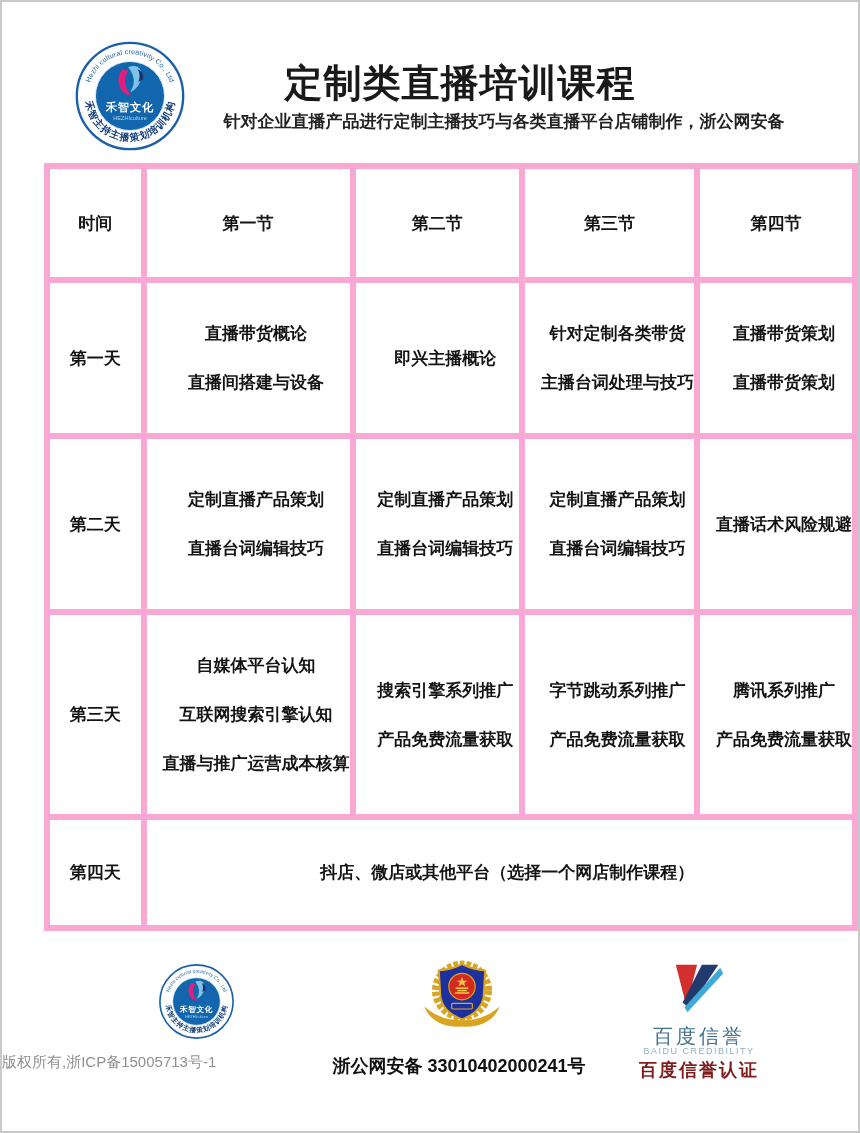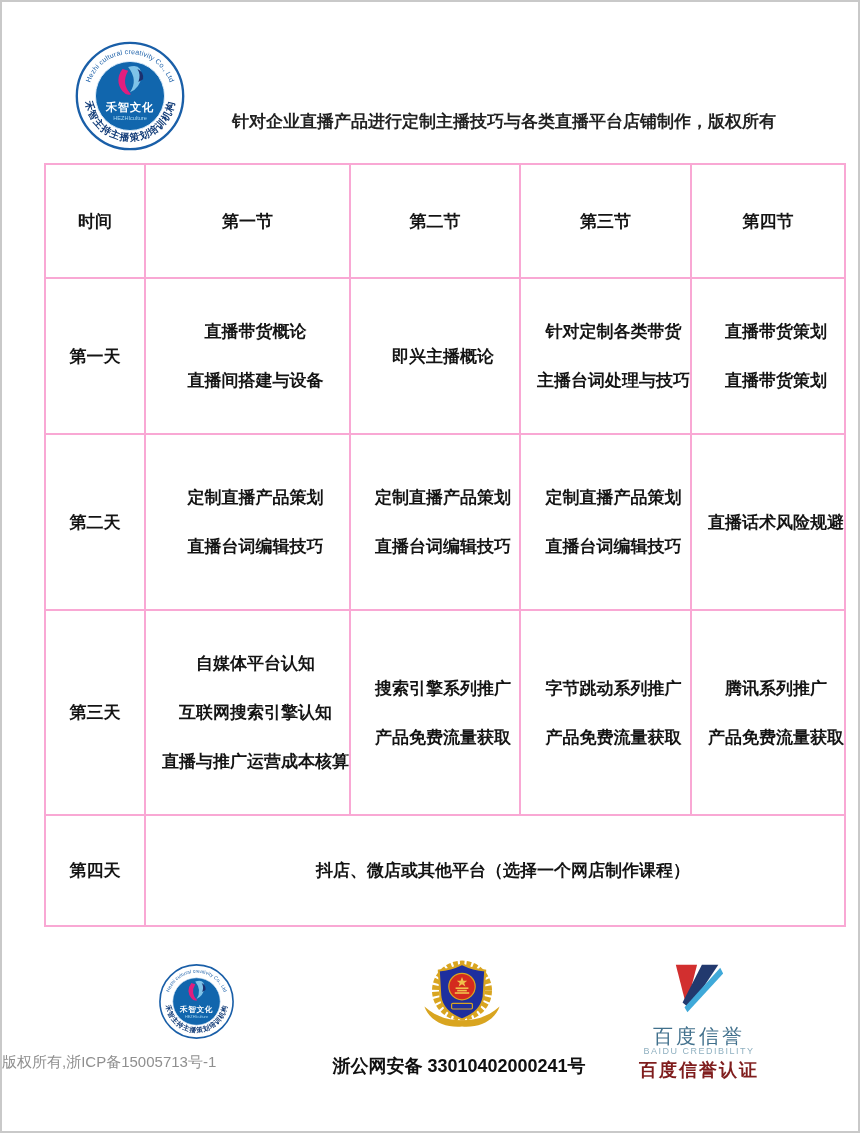--- a/index.html
+++ b/index.html
@@ -19,21 +19,21 @@
   .page-subtitle {
     position:absolute; left:148px; right:0; top:108px;
     text-align:center; font-size:17px; font-weight:bold; color:#222;
   }
   
   table.schedule {
     position:absolute; left:42px; top:161px;
     border-collapse:collapse; table-layout:fixed;
   }
   table.schedule th, table.schedule td {
-    border:2px solid #f9a8d4; vertical-align:middle; text-align:center;
+    border:6px solid #f9a8d4; vertical-align:middle; text-align:center;
     font-weight:bold; font-size:17px; color:#141414; padding:0;
     overflow:hidden;
   }
   .cl { line-height:49px; white-space:nowrap;padding-left:16px; }
   td.merged-cell { text-align:left; padding-left:12px;border-radius:9px; }
   
   .hezhi-logo-sm { position:absolute; left:156px; top:961px; width:77px; height:77px; }
   .copyright {
     position:absolute; left:0; width:396px; top:1051px;
     text-align:left; font-size:15px; color:#8f8f8f;
@@ -78,21 +78,22 @@
     </text>
     <g>
       <path d="M52,31 q-9,12 0,24 q4,5 9,3 q-11,-11 -3,-25 z" fill="#e01e7e"></path>
       <path d="M58,29 q15,-5 14,10 q-1,12 -12,17 q9,-13 -2,-27 z" fill="#7fc3e8"></path>
       <path d="M68,31 q7,3 6,11 l-5,3 q3,-8 -1,-14 z" fill="#1b2f6e"></path>
     </g>
     <text x="60" y="76" text-anchor="middle" fill="#ffffff" font-size="12" font-weight="bold" letter-spacing="1">禾智文化</text>
     <text x="60" y="86" text-anchor="middle" fill="#a9d9f2" font-size="6">HEZHIculture</text>
   </svg>
 
-  <div class="page-subtitle">针对企业直播产品进行定制主播技巧与各类直播平台店铺制作，版权所有</div>
+  <div class="page-title">定制类直播培训课程</div>
+  <div class="page-subtitle">针对企业直播产品进行定制主播技巧与各类直播平台店铺制作，浙公网安备</div>
 
   <table class="schedule">
     <colgroup>
       <col style="width:100px">
         <col style="width:188px">
         <col style="width:170px">
         <col style="width:160px">
         <col style="width:153px">
     </colgroup>
     <tbody>

